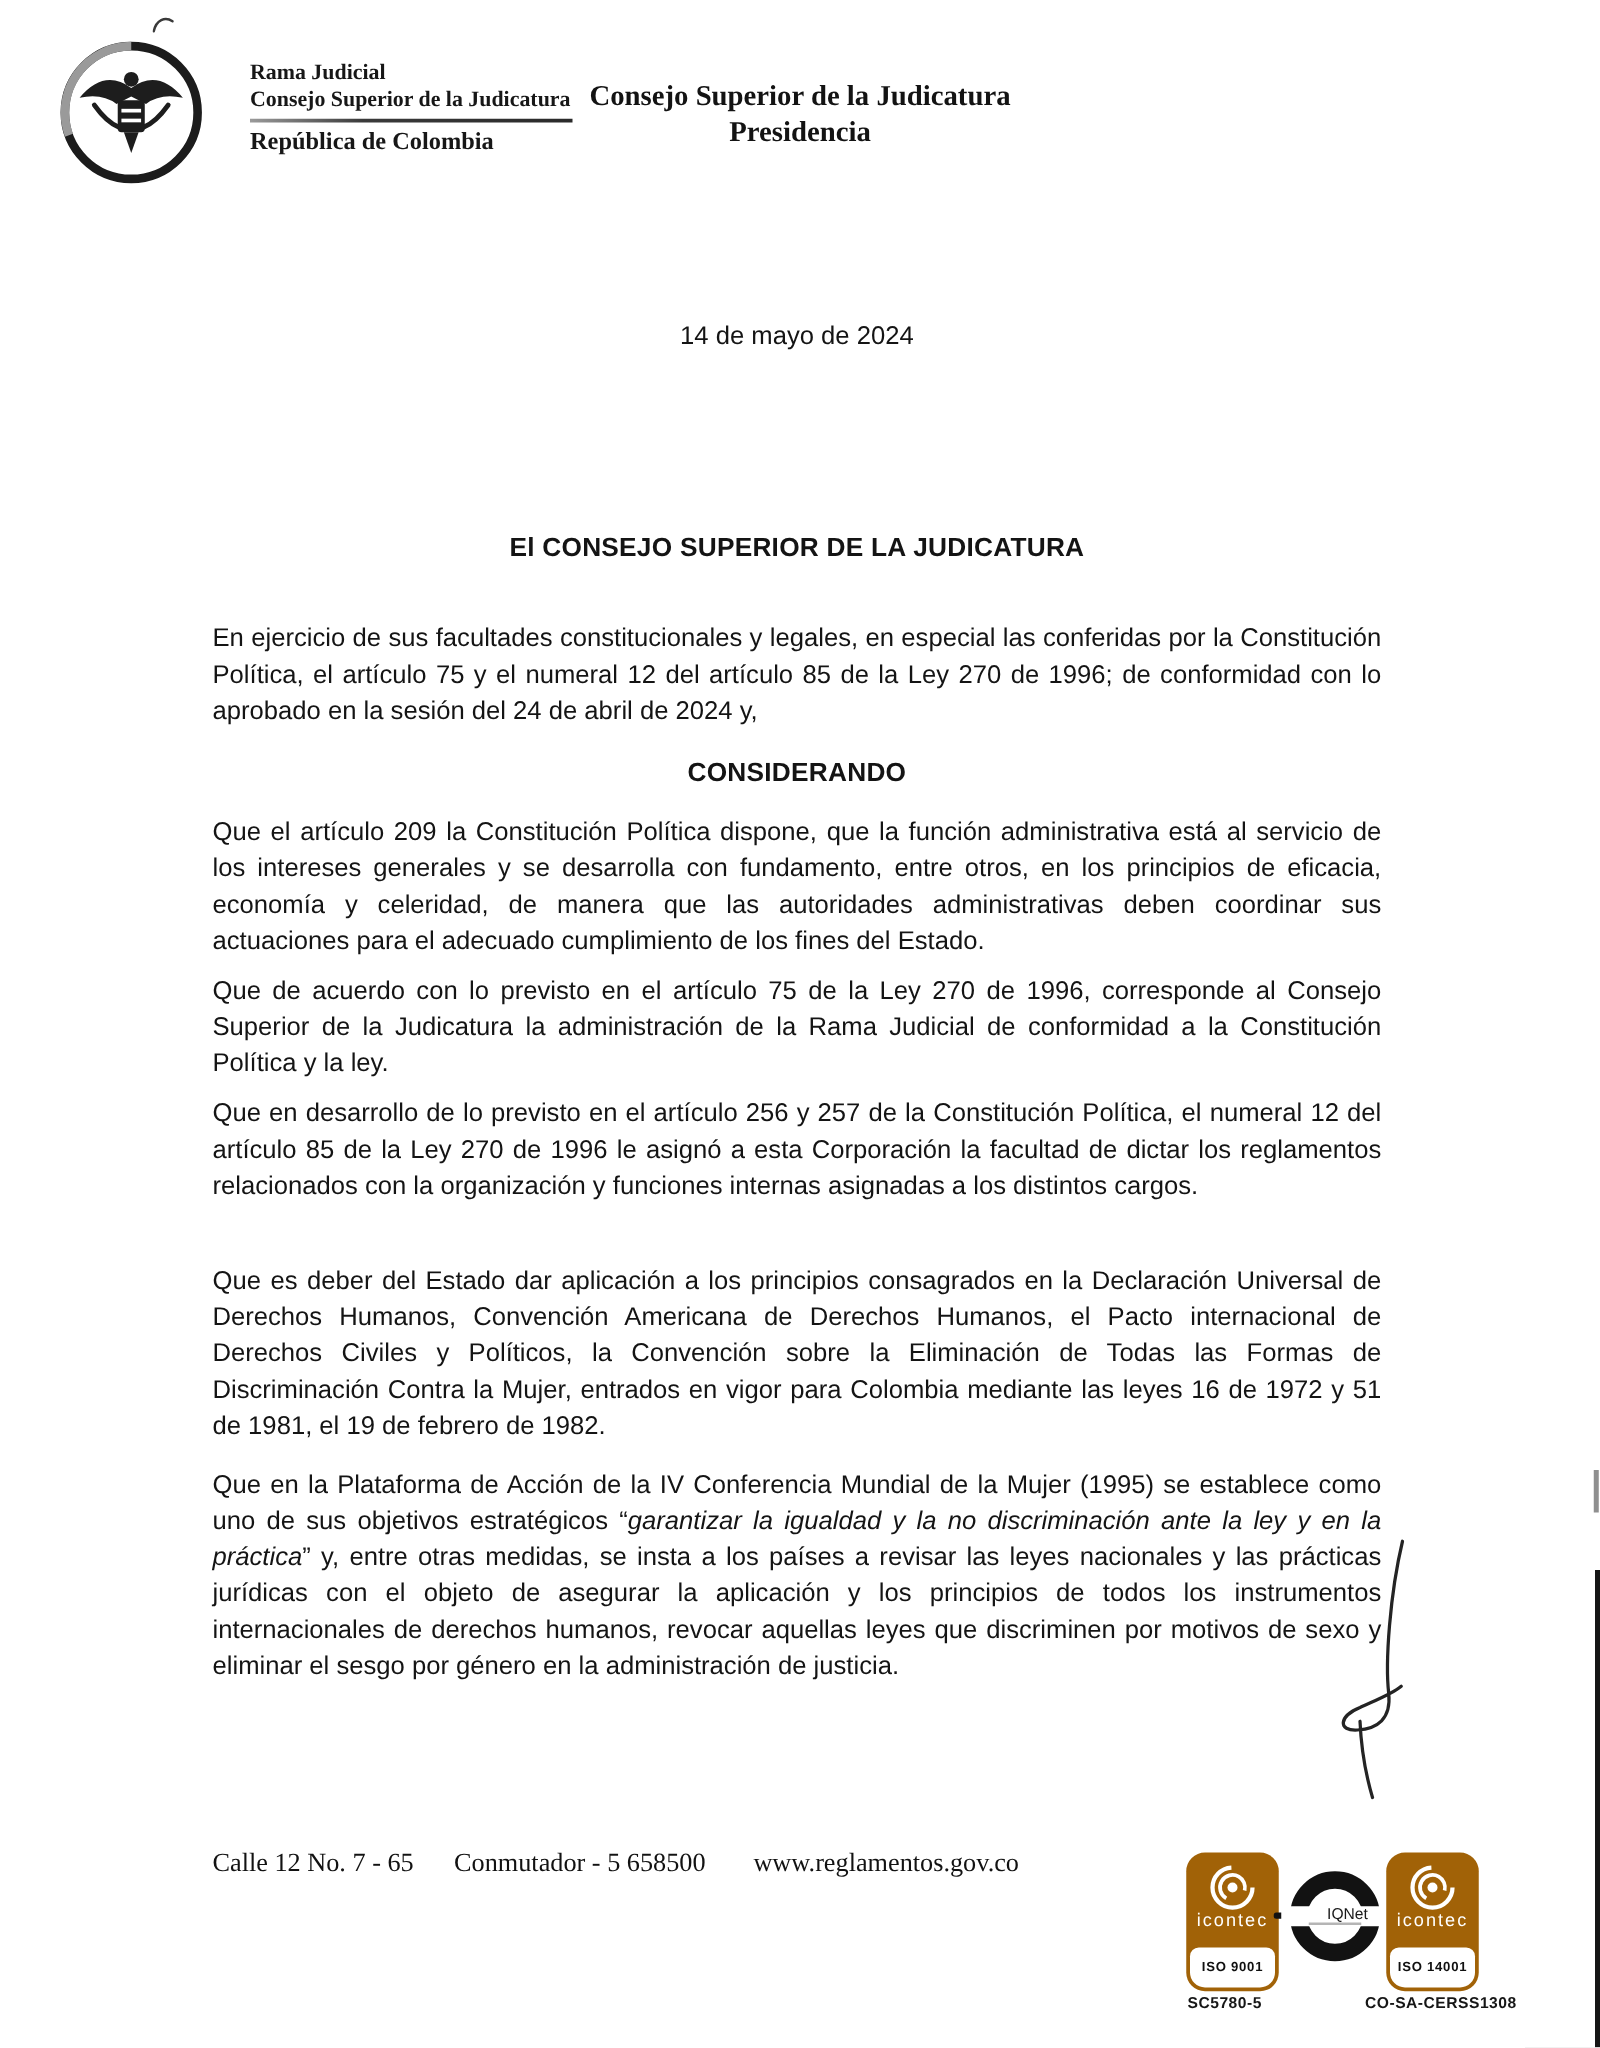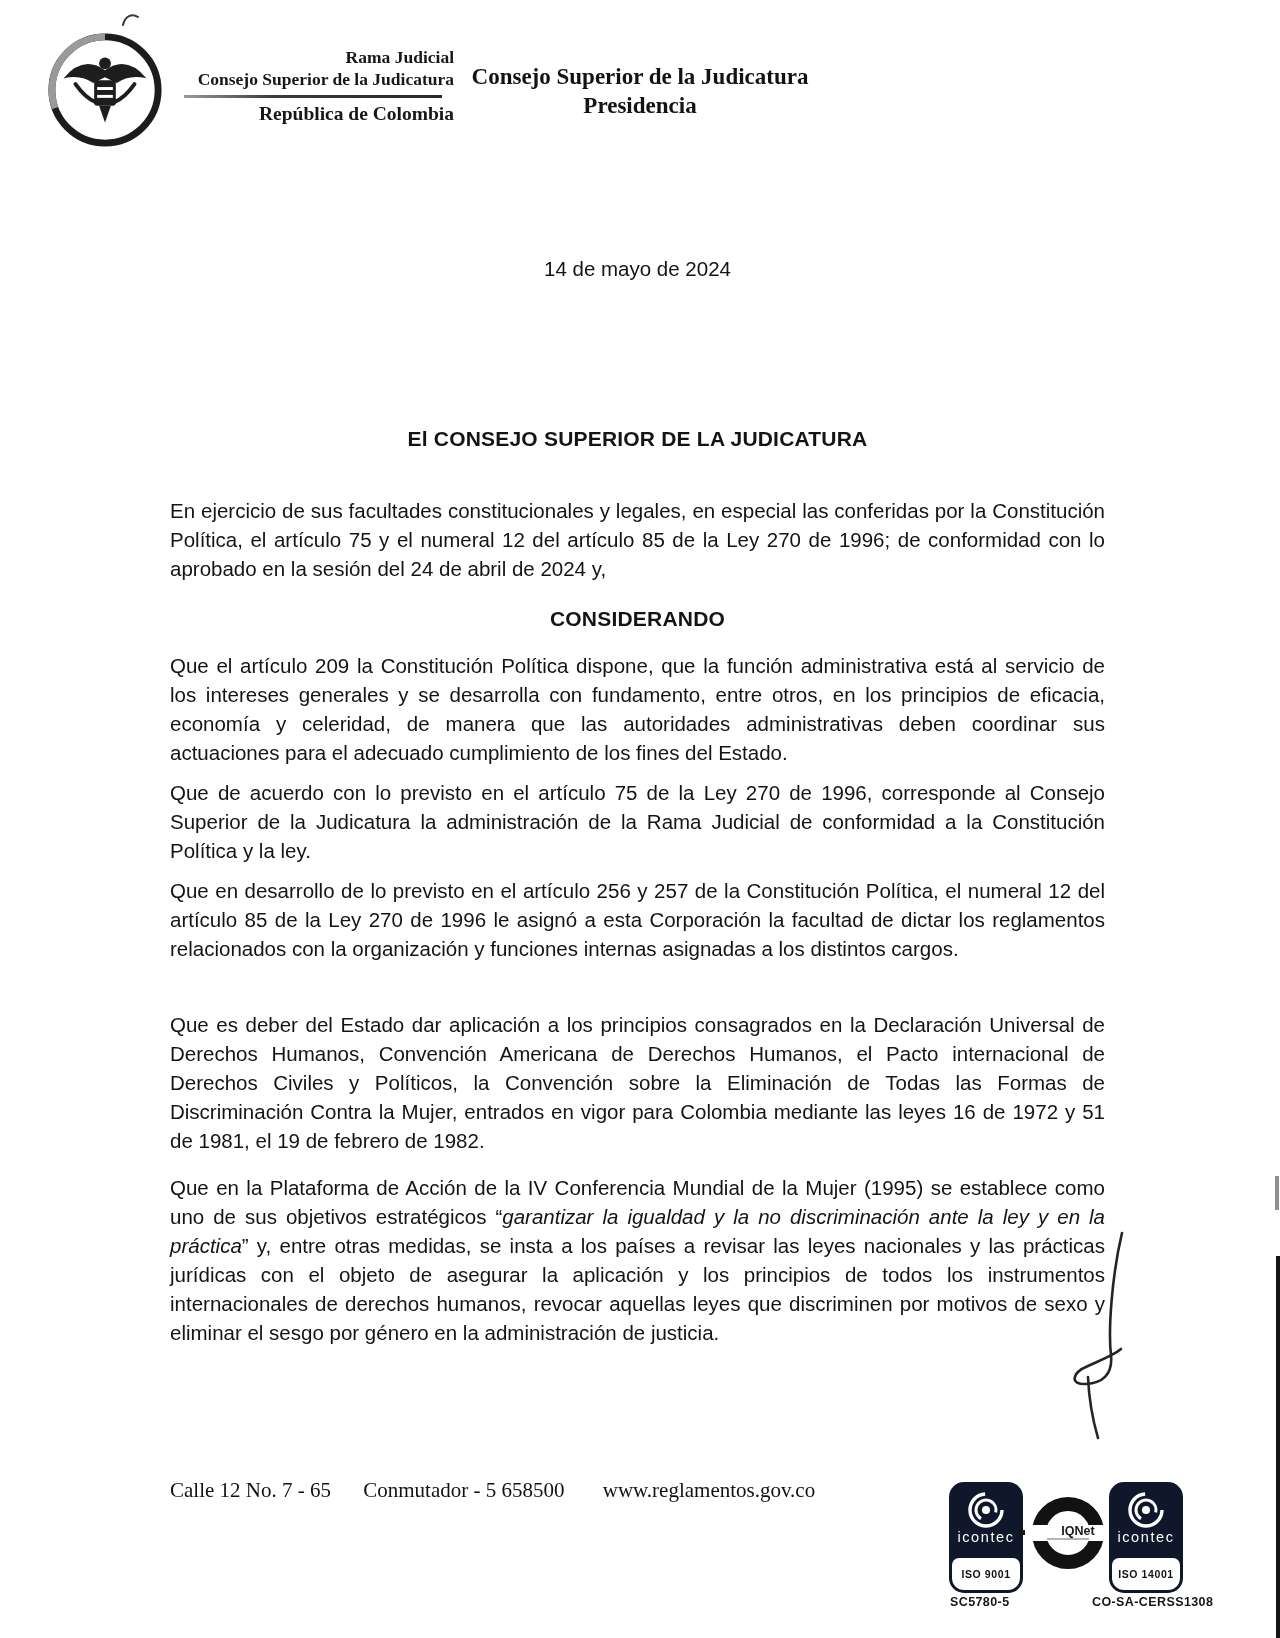--- a/index.html
+++ b/index.html
@@ -4,22 +4,22 @@
 <style>
   html,body{margin:0;padding:0;background:#e8e8e8;}
   .page{
     position:relative;width:1280px;height:1638px;background:#ffffff;
     overflow:hidden;font-family:"Liberation Sans",sans-serif;color:#141414;
     margin:0 auto;
   }
   
   .seal{position:absolute;left:46px;top:30px;width:118px;height:120px;}
   .hdr-left{
-    position:absolute;left:184px;top:46px;width:270px;
-    font-family:"Liberation Serif",serif;color:#171717;text-align:right;
+    position:absolute;left:200px;top:46px;width:270px;
+    font-family:"Liberation Serif",serif;color:#171717;
   }
   .hdr-left .l1{font-size:17.5px;line-height:22px;font-weight:600;}
   .hdr-left .l2{font-size:17.5px;line-height:22px;font-weight:600;}
   .hdr-rule{width:258px;height:3px;margin-top:5px;
     background:linear-gradient(90deg,#9a9a9a 0%,#3a3a3a 35%,#2a2a2a 100%);}
   .hdr-left .l3{font-size:19.5px;line-height:24px;font-weight:600;margin-top:4px;}
   .hdr-right{
     position:absolute;left:440px;top:62px;width:400px;text-align:center;
     font-family:"Liberation Serif",serif;font-weight:bold;color:#131313;
   }
@@ -38,36 +38,36 @@
   .scan-line-gray{position:absolute;left:1275px;top:1176px;width:4px;height:34px;background:#8f8f8f;}
   .scan-line-dark{position:absolute;left:1276px;top:1256px;width:4px;height:382px;background:#151515;}
   
   .footer{
     position:absolute;left:170px;top:1478px;width:760px;
     font-family:"Liberation Serif",serif;font-size:21px;color:#121212;white-space:nowrap;
   }
   .footer .seg1{margin-right:27px;}
   .footer .seg2{margin-right:33px;}
   
-  .badge{position:absolute;width:74px;height:111px;background:#0f172a;border-radius:15px;}
+  .badge{position:absolute;width:74px;height:111px;background:#a16207;border-radius:15px;}
   .badge .spiral{display:block;margin:6px auto 0 auto;}
   .badge .brand{color:#fff;text-align:center;font-size:14.5px;letter-spacing:1.6px;margin-top:-3px;}
   .badge .window{
     position:absolute;left:3px;right:3px;bottom:3px;height:32px;background:#fff;
     border-radius:7px 7px 12px 12px;display:flex;align-items:center;justify-content:center;
     font-size:10.5px;font-weight:bold;letter-spacing:.6px;color:#101010;
   }
   .badge-left{left:949px;top:1482px;}
   .badge-right{left:1109px;top:1482px;}
   .iqnet{position:absolute;left:1029px;top:1494px;width:78px;height:78px;}
   .iqnet .ring{position:absolute;left:3px;top:3px;width:72px;height:72px;box-sizing:border-box;
     border:14px solid #121212;border-radius:50%;}
   .iqnet .band{position:absolute;left:-4px;right:-4px;top:31px;height:16px;background:#fff;
     display:flex;flex-direction:column;align-items:center;justify-content:center;}
-  .iqnet .band-text{font-size:12.5px;font-weight:bold;color:#1a1a1a;line-height:11px;margin-left:20px;}
+  .iqnet .band-text{font-size:12.5px;font-weight:normal;color:#1a1a1a;line-height:11px;margin-left:20px;}
   .iqnet .band-micro{width:42px;height:2px;background:#b5b5b5;margin-top:1px;}
   .iqnet .nub{position:absolute;top:36px;width:10px;height:5px;background:#121212;border-radius:2px;}
   .iqnet .nub.left{left:-10px;}
   .iqnet .nub.right{right:-10px;}
   .cert-code{position:absolute;font-size:12.5px;font-weight:bold;letter-spacing:.4px;color:#161616;}
   .code-left{left:950px;top:1595px;}
   .code-right{left:1092px;top:1595px;}
 </style>
 </head>
 <body>

